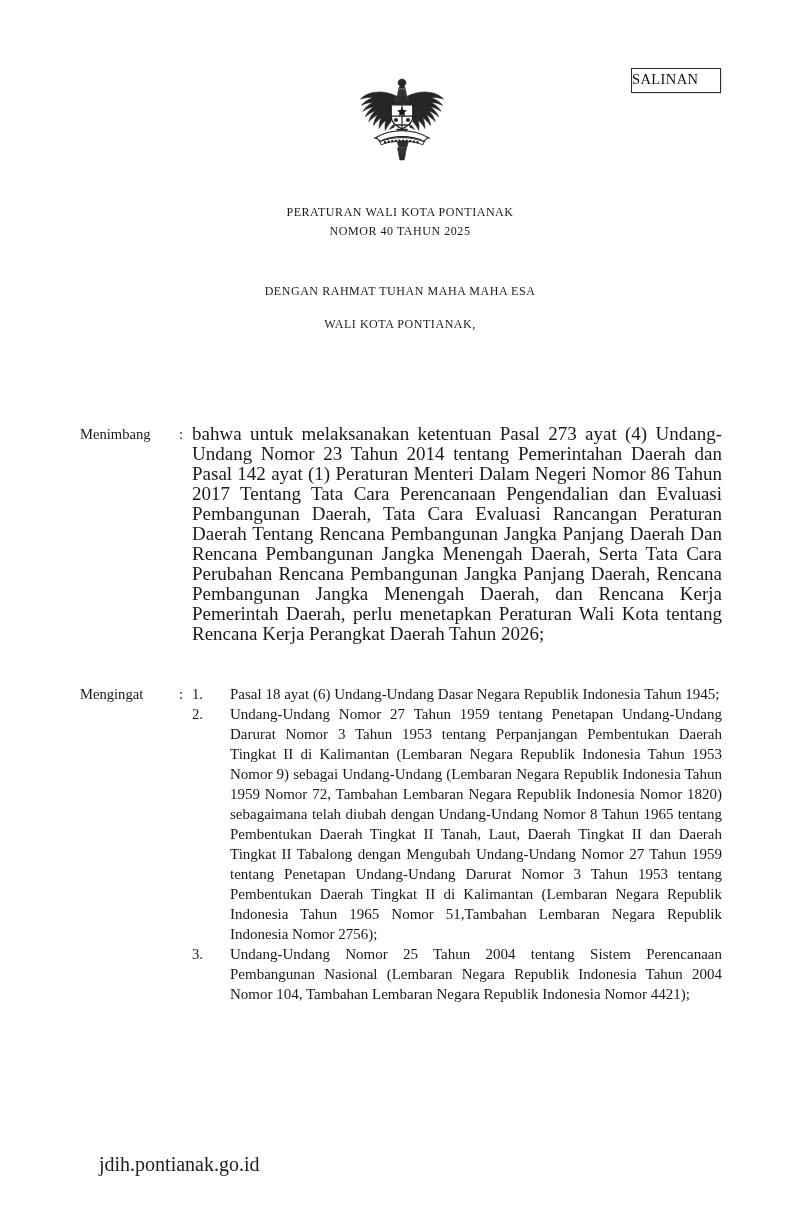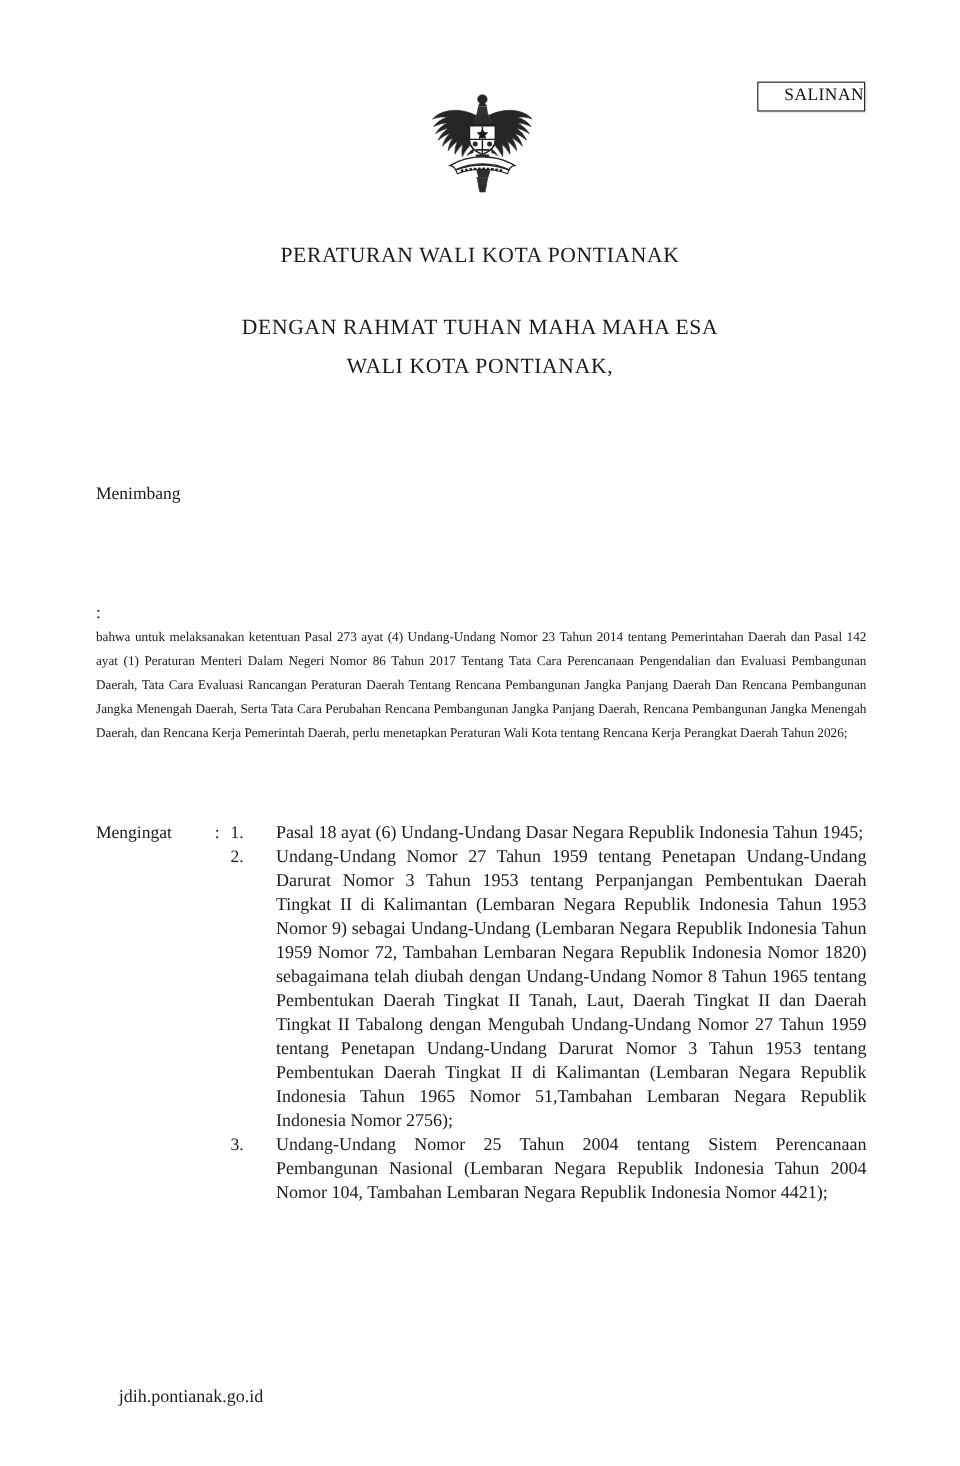--- a/index.html
+++ b/index.html
@@ -24,21 +24,21 @@
   }
 
   
   .salinan-box {
     position: absolute;
     left: 631px;
     top: 68px;
     width: 88px;
     padding: 3px 0 4px 0;
     border: 1px solid #2b2b2b;
-    text-align: right;
+    text-align: left;
     font-size: 14.5px;
     letter-spacing: 0.4px;
     line-height: 1.1;
     color: #111;
     box-shadow: 1px 1px 0 rgba(0,0,0,0.10);
   }
 
   
   .emblem {
     position: absolute;
@@ -52,21 +52,21 @@
   
   .title-block {
     position: absolute;
     left: 80px;
     top: 203px;
     width: 640px;
     text-align: center;
     color: #1a1a1a;
   }
   .t-line {
-    font-size: 18px;
+    font-size: 12px;
     letter-spacing: 0.55px;
     line-height: 19px;
   }
   .gap-1 { height: 13px; }
   .gap-2 { height: 14px; }
   .gap-3 { height: 14px; }
   .gap-4 { height: 14px; }
 
   
   .clause {
@@ -84,28 +84,28 @@
     white-space: nowrap;
   }
   .clause-colon {
     width: 13px;
     flex: 0 0 13px;
     font-size: 14.6px;
     line-height: 20px;
   }
   .clause-body {
     flex: 1 1 auto;
-    font-size: 11px;
+    font-size: 19px;
     line-height: 20px;
     text-align: justify;
     text-justify: inter-word;
     hyphens: none;
   }
 
-  #menimbang-row { top: 402px; flex-direction: column; }
+  #menimbang-row { top: 424px; }
   #mengingat-row { top: 684px; }
 
   
   .num-list {
     flex: 1 1 auto;
     display: block;
   }
   .num-item {
     display: flex;
     align-items: flex-start;
@@ -123,21 +123,21 @@
     line-height: 20px;
     text-align: justify;
     text-justify: inter-word;
   }
 
   
   .footer-url {
     position: absolute;
     left: 99px;
     top: 1155px;
-    font-size: 15px;
+    font-size: 20px;
     line-height: 18px;
     color: #1d1d1d;
   }
 </style>
 </head>
 <body>
 
 <div class="page">
 
   <div class="salinan-box">SALINAN</div>
@@ -189,20 +189,21 @@
           <rect x="58.2" y="68" width="2.1" height="2.1"></rect>
           <rect x="61.8" y="68.5" width="2.1" height="2.1"></rect>
           <rect x="65.4" y="69.1" width="2.1" height="2.1"></rect>
         </g>
       </g>
     </svg>
   </div>
 
   <div class="title-block">
     <div class="t-line">PERATURAN WALI KOTA PONTIANAK</div>
+    <div class="t-line">NOMOR 40 TAHUN 2025</div>
     <div class="gap-1"></div>
     <div class="gap-2"></div>
     <div class="gap-3"></div>
     <div class="t-line">DENGAN RAHMAT TUHAN MAHA MAHA ESA</div>
     <div class="gap-4"></div>
     <div class="t-line">WALI KOTA PONTIANAK,</div>
   </div>
 
   <div class="clause" id="menimbang-row">
     <div class="clause-label">Menimbang</div>

